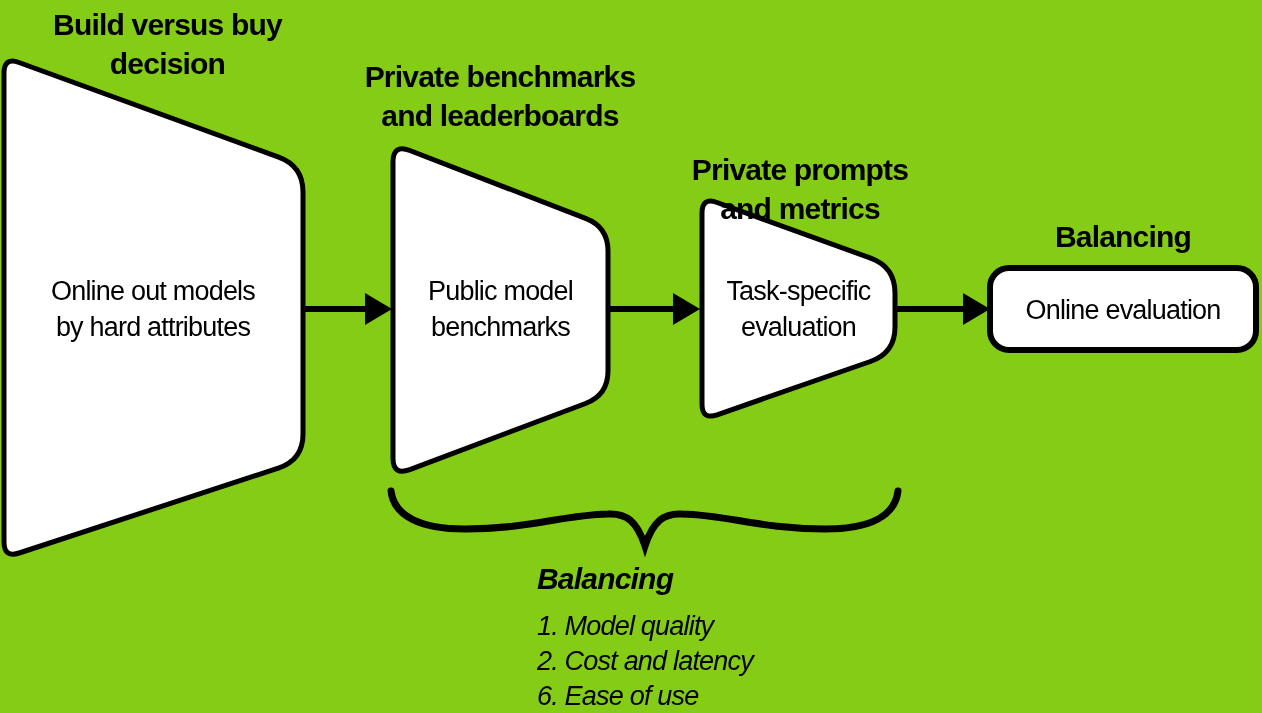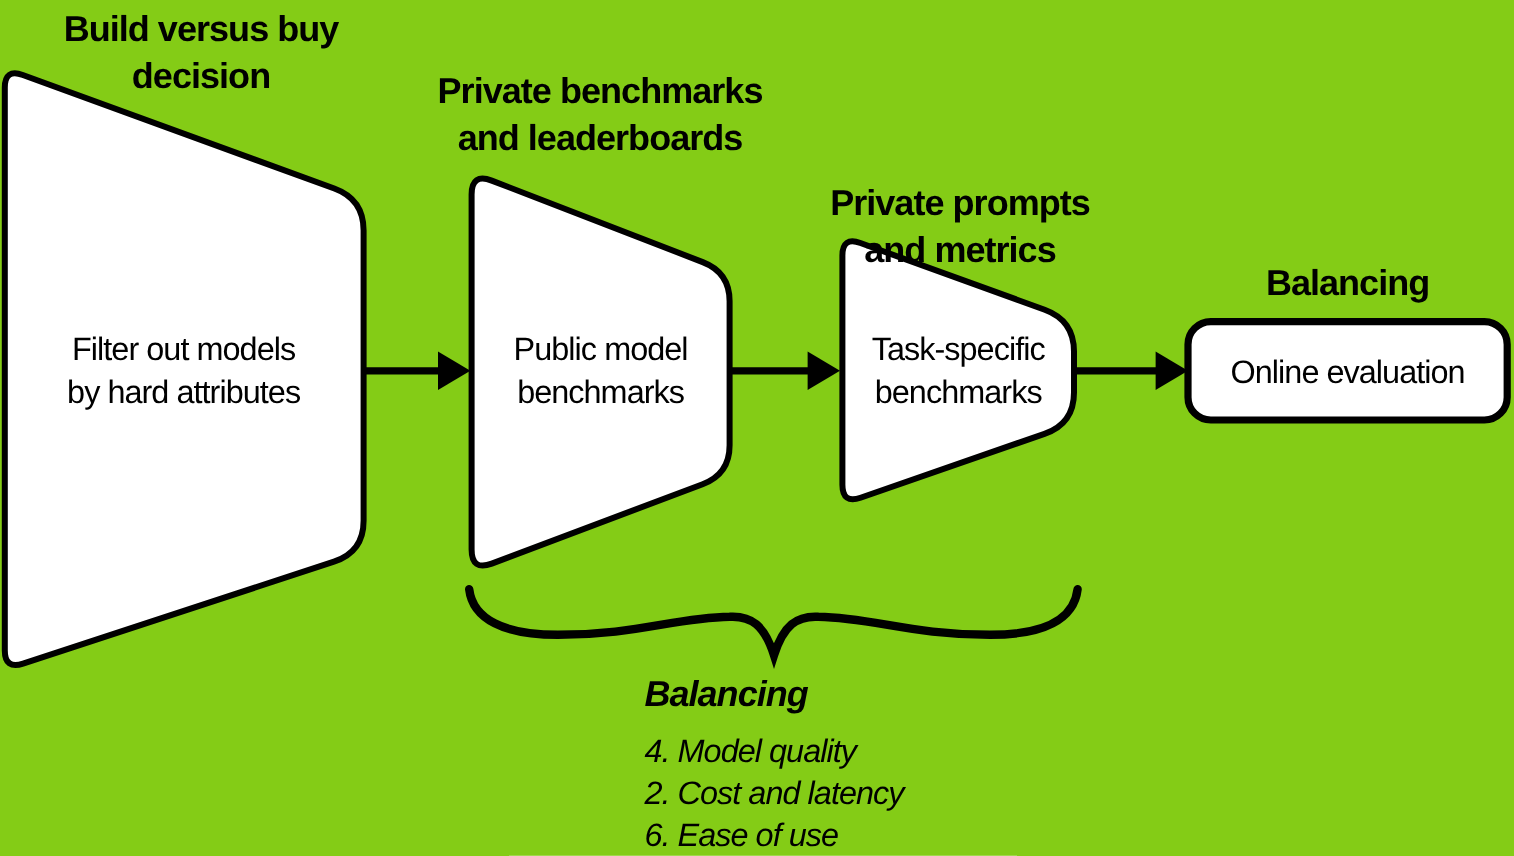--- a/index.html
+++ b/index.html
@@ -95,28 +95,28 @@
   </svg>
 
   <div class="stage-title" style="left:15px;  top:5px;   width:305px;">Build versus buy
 decision</div>
   <div class="stage-title" style="left:350px; top:57px;  width:300px;">Private benchmarks
 and leaderboards</div>
   <div class="stage-title" style="left:650px; top:110px; width:300px;margin-top:40px;">Private prompts
 and metrics</div>
   <div class="stage-title" style="left:988px; top:217px; width:270px;">Balancing</div>
 
-  <div class="node-label" style="left:2px;   top:273px; width:302px;">Filter out models
+  <div class="node-label" style="left:2px;   top:273px; width:302px;">Online out models
 by hard attributes</div>
   <div class="node-label" style="left:393px; top:273px; width:215px;">Public model
 benchmarks</div>
   <div class="node-label" style="left:700px; top:273px; width:197px;">Task-specific
-benchmarks</div>
+evaluation</div>
   <div class="node-label" style="left:990px; top:292px; width:266px;">Online evaluation</div>
 
   <div class="annotation-heading" style="left:537px; top:562px;">Balancing</div>
   <div class="annotation-list" style="left:537px; top:609px;">
-    <div class="annotation-item">4. Model quality</div>
+    <div class="annotation-item">1. Model quality</div>
     <div class="annotation-item">2. Cost and latency</div>
     <div class="annotation-item">6. Ease of use</div>
   </div>
 
 </div>
 
 </body></html>

